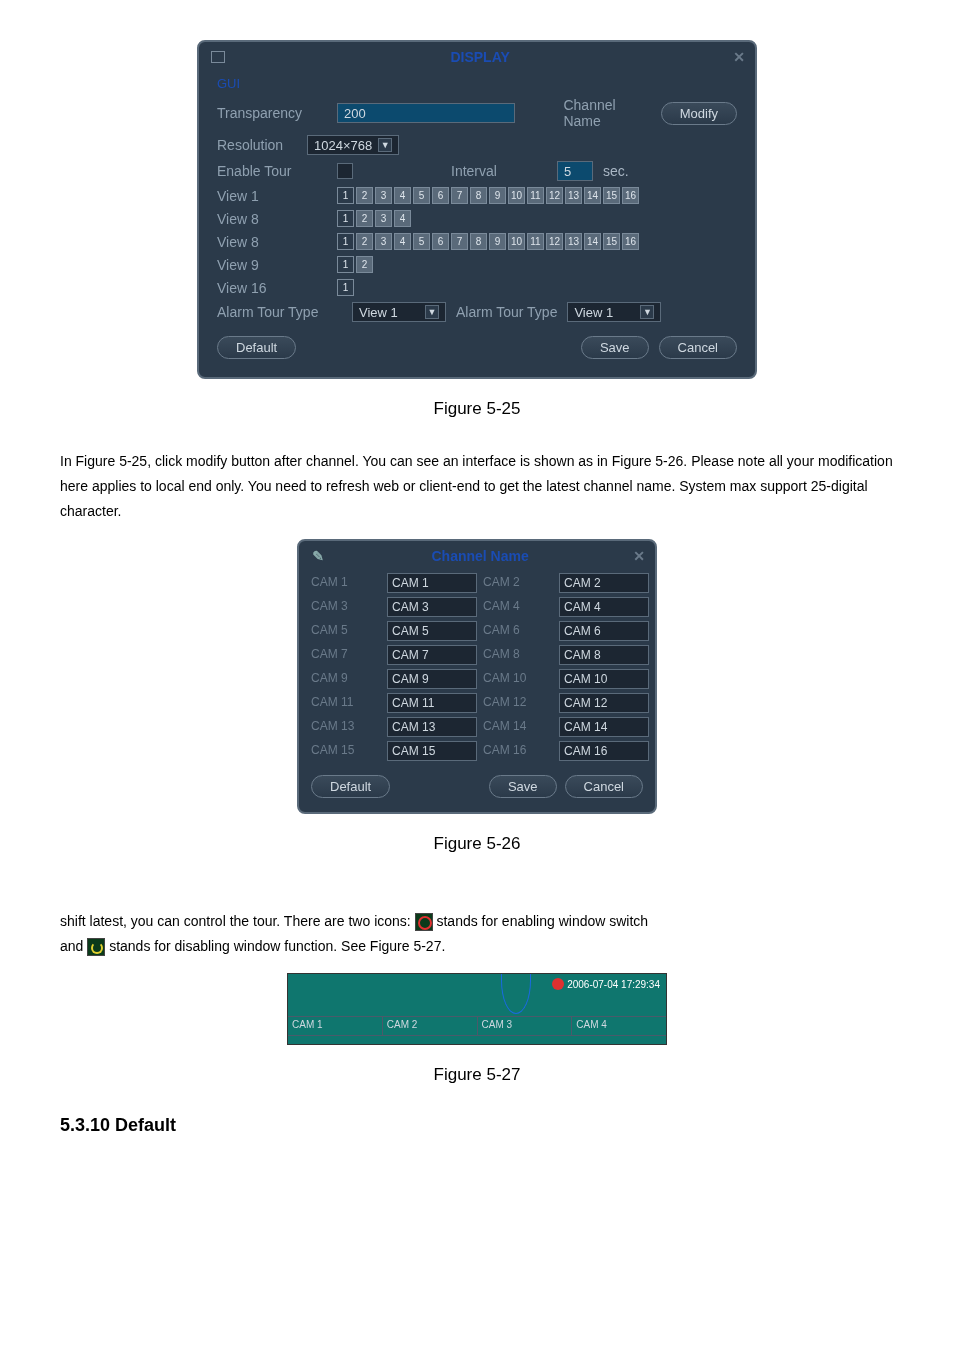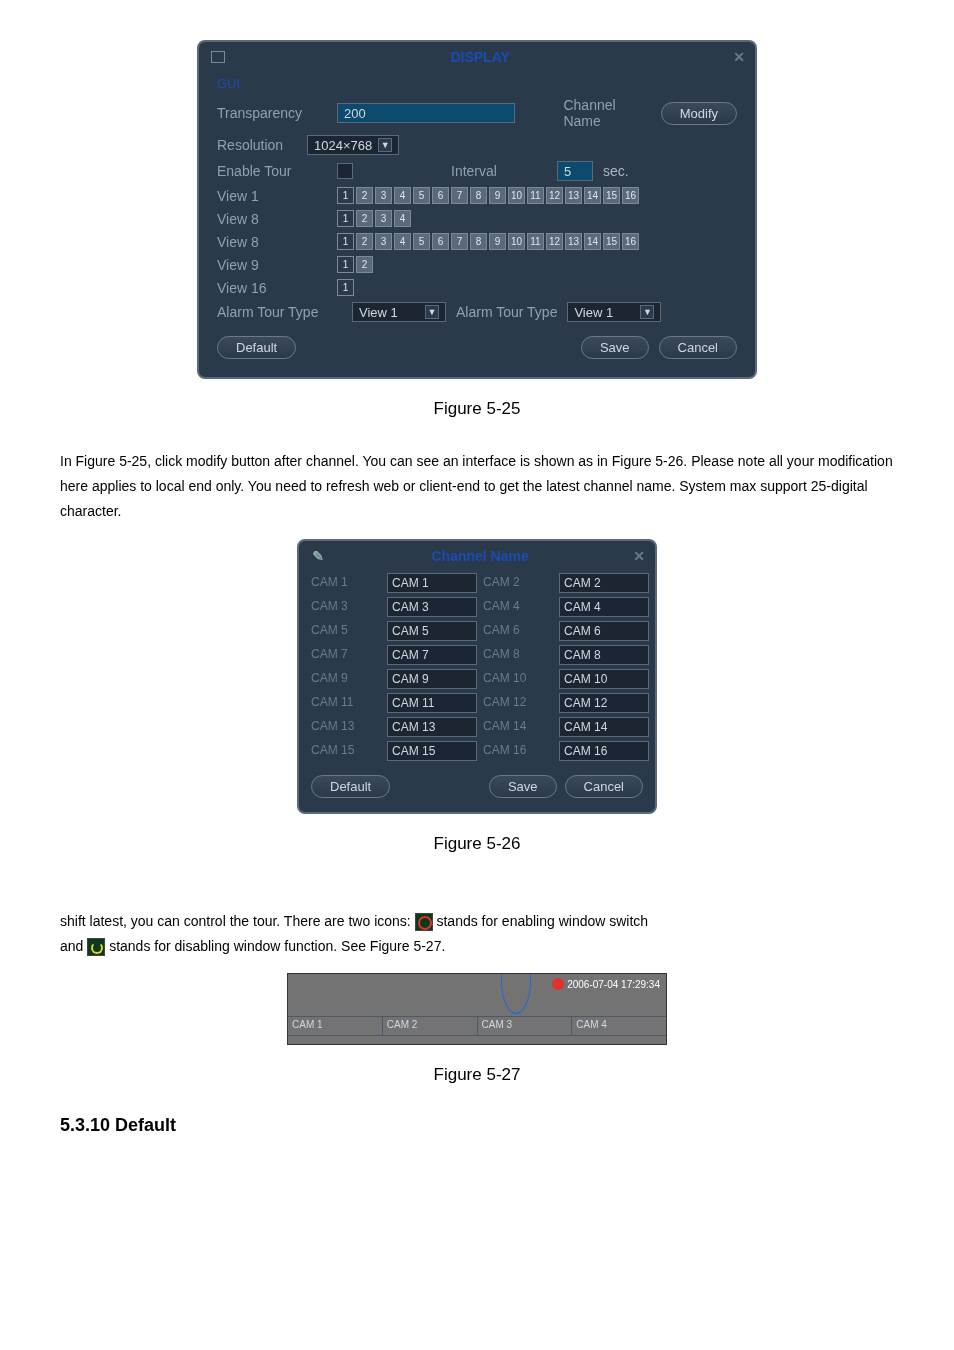--- a/index.html
+++ b/index.html
@@ -156,21 +156,21 @@
     width: 8px; height: 8px;
     border: 2px solid #e0d030;
     border-top-color: transparent;
     border-radius: 50%;
     top: 3px; left: 3px;
   }
   .tour-strip {
     width: 380px;
     margin: 10px auto;
     border: 1px solid #333;
-    background: #737373;
+    background: #0f766e;
   }
   .tour-top {
     display: flex;
     justify-content: flex-end;
     align-items: flex-start;
     height: 42px;
     padding: 4px 6px;
     position: relative;
   }
   .tour-time {

